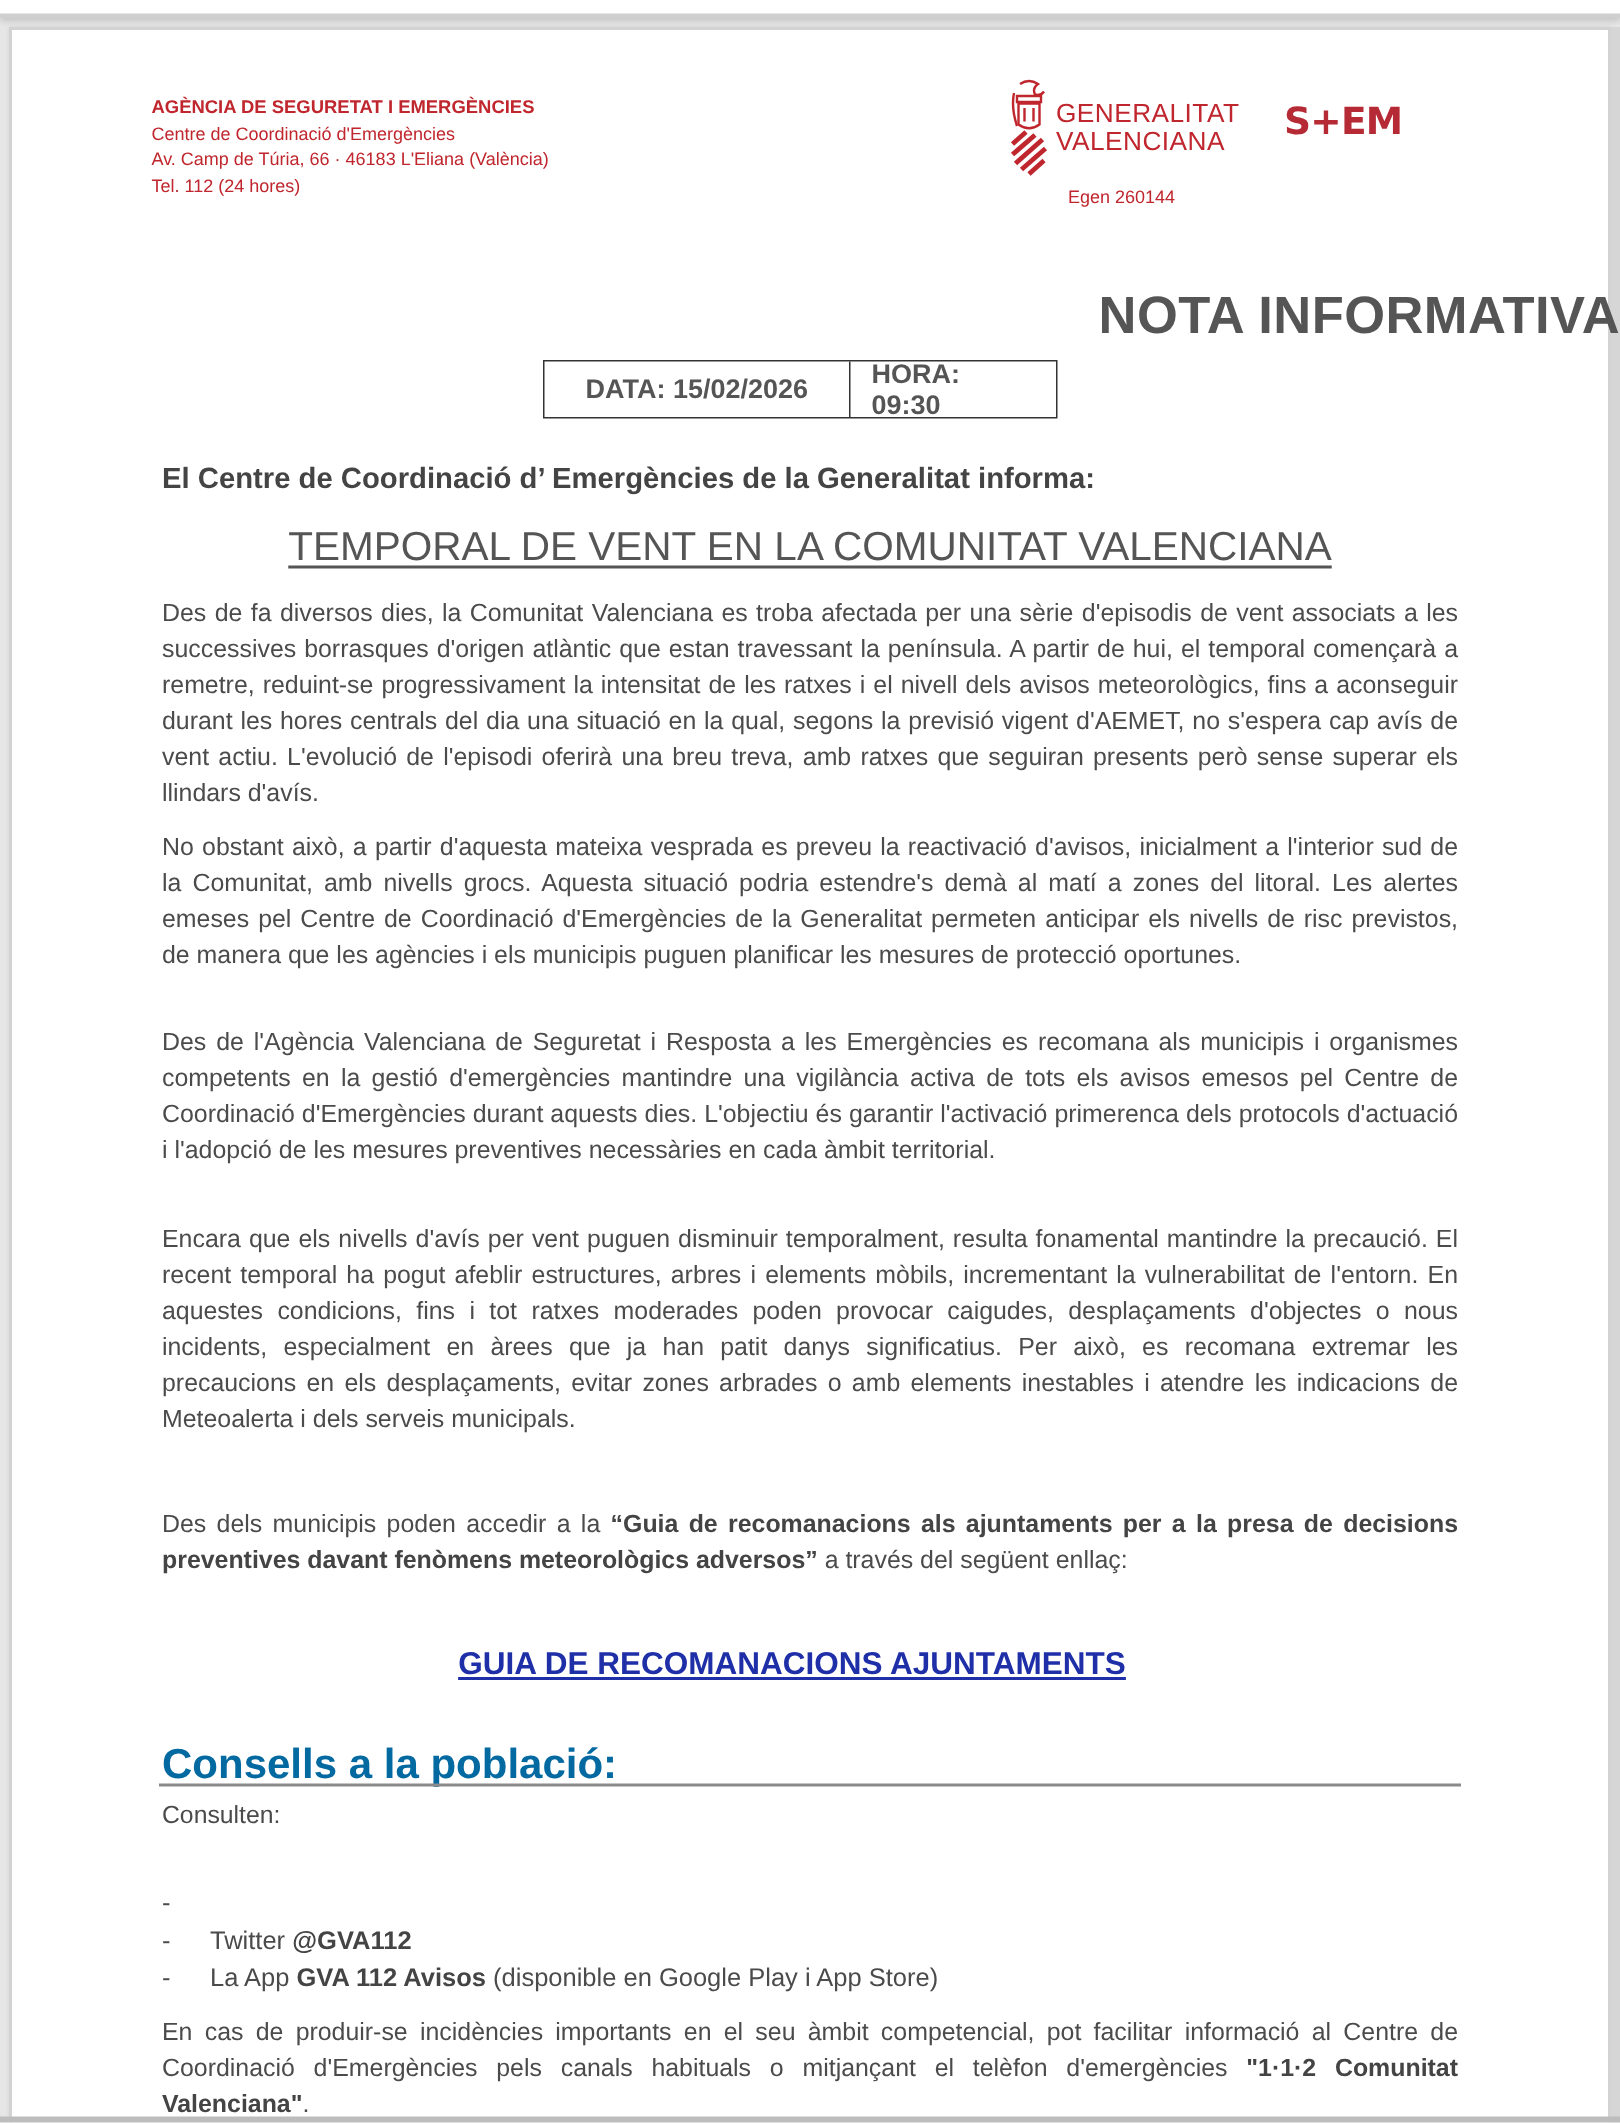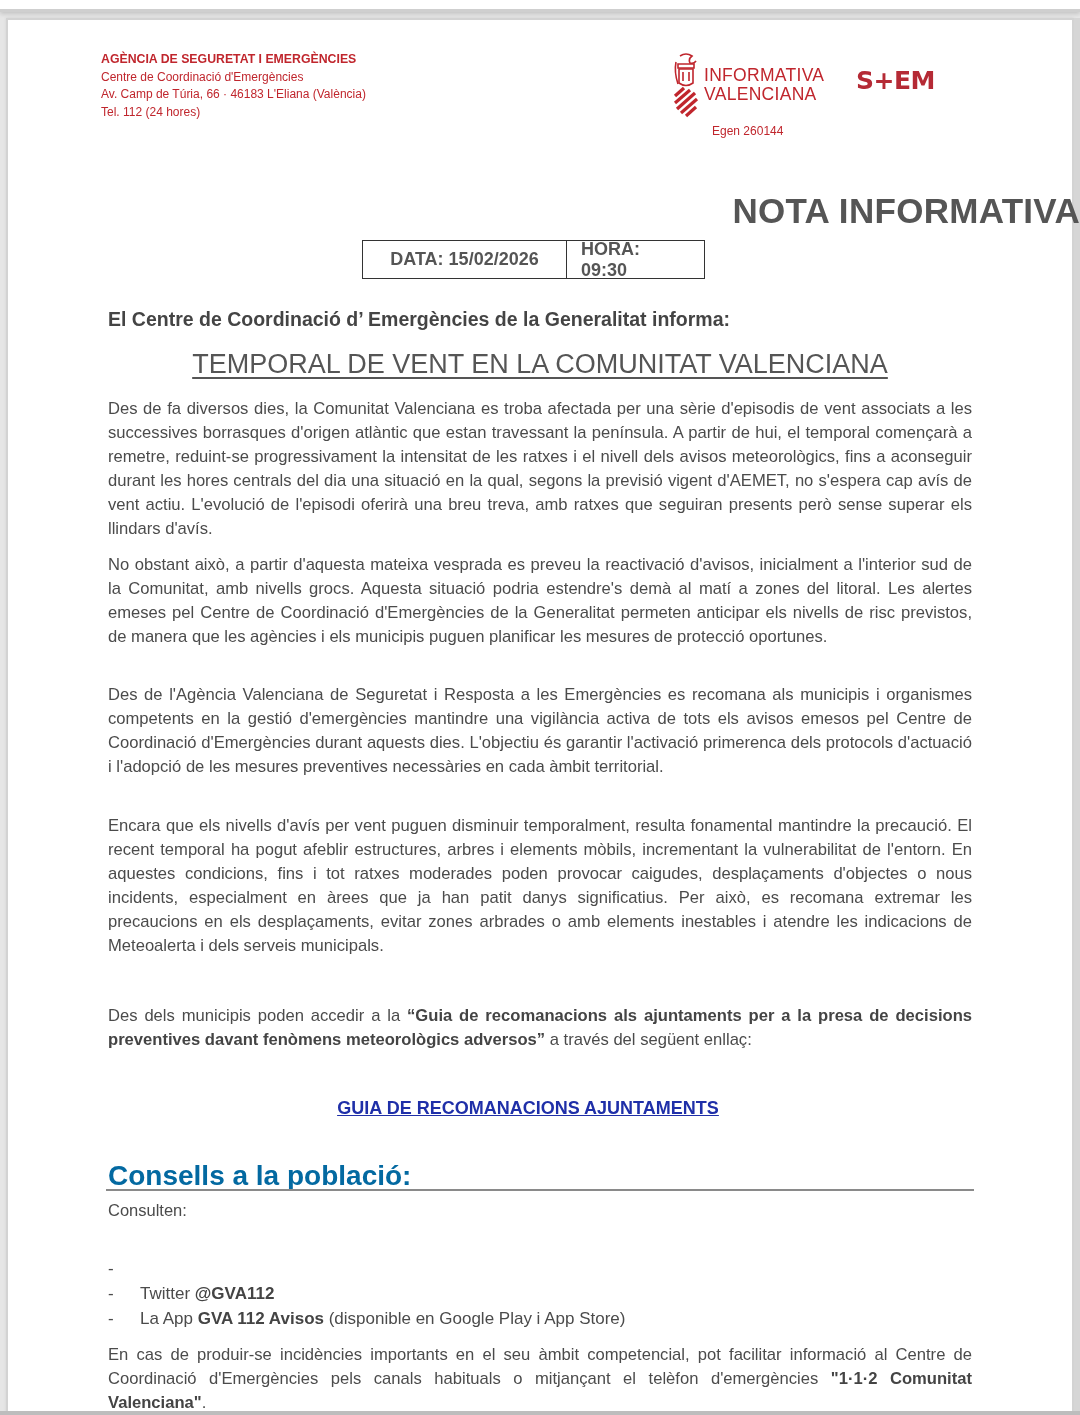--- a/index.html
+++ b/index.html
@@ -18,21 +18,21 @@
   }
   .page-bottom-bar {
     position: absolute; left: 0; bottom: 0; width: 1080px; height: 4px; background: #bdbdbd;
   }
   .page-right-bar {
     position: absolute; right: 0; top: 18px; width: 6px; height: 1397px; background: #d6d6d6;
   }
 
   
   .agency {
-    position: absolute; left: 101px; top: 51px; color: #c0262d;
+    position: absolute; left: 101px; top: 63px; color: #c0262d;
     font-family: "Liberation Sans", sans-serif; font-size: 12px; line-height: 17.5px;
   }
   .agency .agency-name { font-weight: bold; font-size: 12.3px; }
 
   .gva-logo { position: absolute; left: 670px; top: 52px; width: 170px; height: 70px; }
   .gva-crest { position: absolute; left: 0; top: 0; width: 32px; height: 70px; }
   .gva-text {
     position: absolute; left: 34px; top: 14px; color: #c0262d;
     font-size: 17.5px; line-height: 19px; letter-spacing: 0.3px;
   }
@@ -72,21 +72,21 @@
   }
   .p1 { top: 397px; }
   .p2 { top: 553px; }
   .p3 { top: 683px; }
   .p4 { top: 814px; }
   .p5 { top: 1004px; }
   .para b { font-weight: bold; color: #444; }
 
   .link {
     position: absolute; left: 0; width: 1056px; top: 1098px; text-align: center;
-    font-size: 18px; font-weight: bold; color: #1f2fa8; text-decoration: underline;
+    font-size: 21px; font-weight: bold; color: #1f2fa8; text-decoration: underline;
   }
   .link a { color: #1f2fa8; }
 
   .consells-title {
     position: absolute; left: 108px; top: 1160px; font-size: 28px; font-weight: bold; color: #0369a1;
   }
   .consells-rule {
     position: absolute; left: 106px; top: 1189px; width: 868px; height: 2px; background: #8a8a8a;
   }
   .consulten {
@@ -123,21 +123,21 @@
     </g>
     <g stroke="#c0262d" stroke-width="3.2">
       <line x1="5" y1="44" x2="14" y2="36"></line>
       <line x1="5" y1="51" x2="20" y2="38"></line>
       <line x1="7" y1="57" x2="25" y2="41"></line>
       <line x1="11" y1="61" x2="27" y2="47"></line>
       <line x1="16" y1="64" x2="26" y2="55"></line>
     </g>
   </svg>
   <div class="gva-text">
-    <div>INFORMATIVA</div>
+    <div>GENERALITAT</div>
     <div>VALENCIANA</div>
   </div>
 </div>
 <div class="sem-logo">S+EM</div>
 <div class="egen">Egen 260144</div>
 
 <div class="title">NOTA INFORMATIVA</div>
 <div class="date-box">
   <div class="cell cell-date">DATA: 15/02/2026</div>
   <div class="cell cell-time">HORA: 09:30</div>

